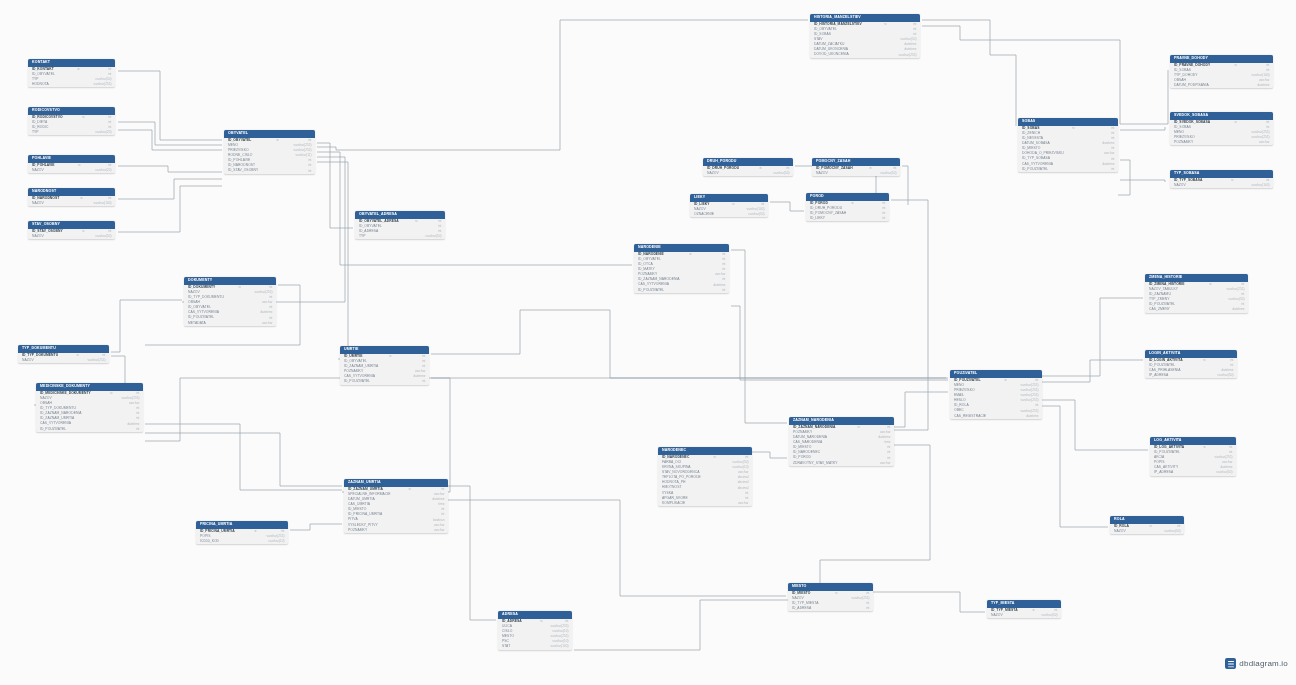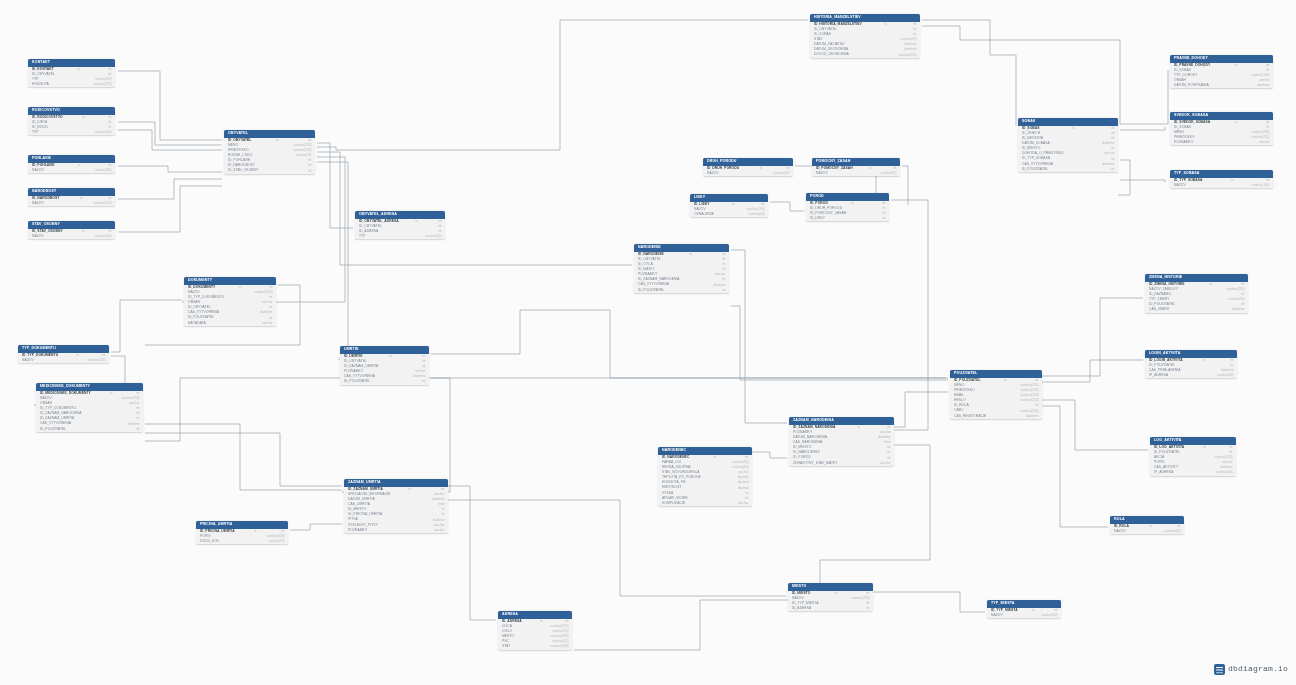--- a/index.html
+++ b/index.html
@@ -63,26 +63,25 @@
   }
   .key {
     display: inline-block;
     font-size: 3px;
     color: #6a7680;
     transform: translateY(-0.2px);
     padding-left: 1.5px;
   }
   .brand {
     position: absolute;
-    right: 8px; bottom: 10px;
+    right: 8px; bottom: 16px;
     display: flex;
-    align-items: flex-start;
+    align-items: center;
     gap: 3px;
     z-index: 20;
-    font-family: Liberation Mono, monospace;
   }
   .brand .logo {
     width: 11px; height: 11px;
     border-radius: 2px;
     background: #2f6198;
     position: relative;
   }
   .brand .logo::before {
     content: "";
     position: absolute;

